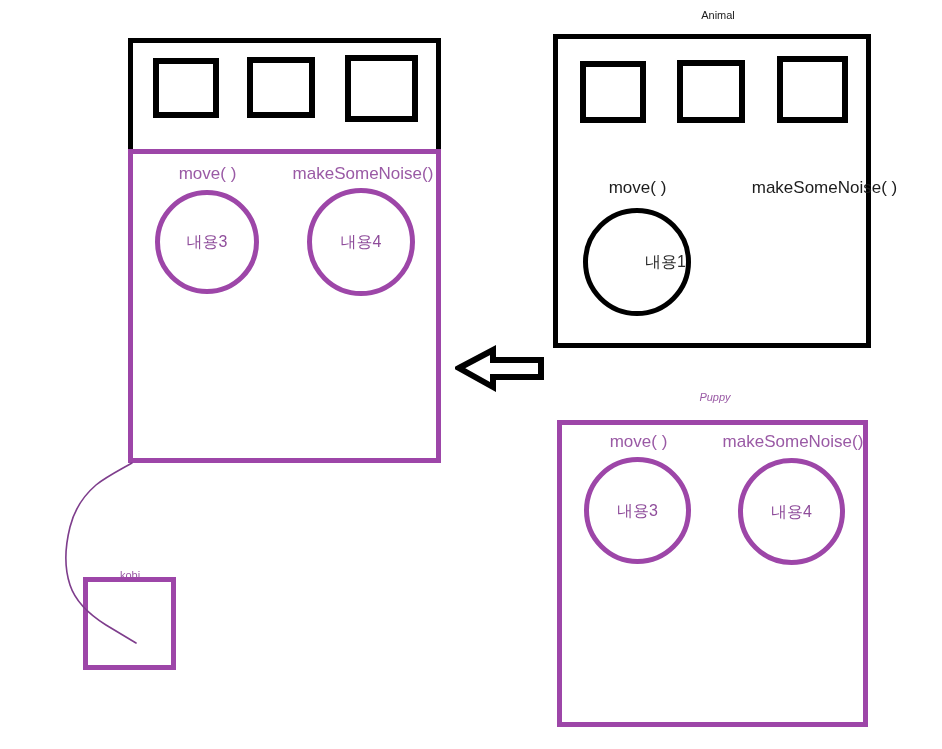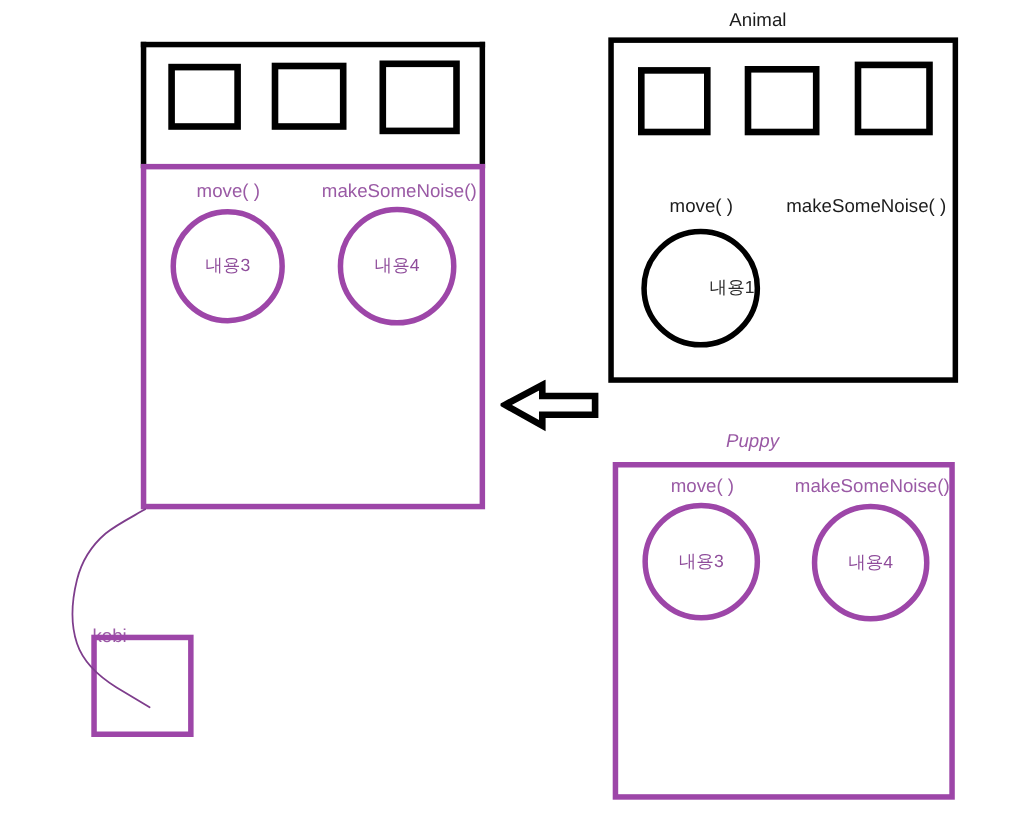--- a/index.html
+++ b/index.html
@@ -60,24 +60,24 @@
     font-size: 17px;
     line-height: 1;
     white-space: nowrap;
     text-align: center;
   }
   .method-label.black { color: #1c1c1c; }
   .method-label.purple { color: #9a5aa5; }
 
   .title-label {
     position: absolute;
-    font-size: 17px;
+    font-size: 11px;
     line-height: 1;
     white-space: nowrap;
-    text-align: left;
+    text-align: center;
   }
   .title-label.black { color: #1c1c1c; }
   .title-label.purple { color: #9a5aa5; }
 
   .arrow-svg { position: absolute; }
   .link-svg  { position: absolute; }
 </style>
 </head>
 <body>
 
@@ -106,21 +106,21 @@
   <div class="title-label black" style="left:663px; top:10px; width:110px;">Animal</div>
 
   <div class="box black-stroke" style="left:553px; top:34px; width:318px; height:314px;"></div>
 
   <div class="small-square" style="left:580px; top:61px; width:66px; height:62px;"></div>
   <div class="small-square" style="left:677px; top:60px; width:68px; height:63px;"></div>
   <div class="small-square" style="left:777px; top:56px; width:71px; height:67px;"></div>
 
   <div class="method-label black" style="left:580px; top:179px; width:115px;">move( )</div>
 
-  <div class="method-label black" style="left:705px; top:179px; width:165px;">makeSomeNoise( )</div>
+  <div class="method-label black" style="left:742px; top:179px; width:165px;">makeSomeNoise( )</div>
 
   <div class="circle black" style="left:583px; top:208px; width:108px; height:108px;">
     <span class="circle-text black">내용1</span>
   </div>
 
 
   <div class="title-label purple" style="left:660px; top:392px; width:110px;font-style:italic;">Puppy</div>
 
   <div class="box purple-stroke" style="left:557px; top:420px; width:311px; height:307px;"></div>
 

